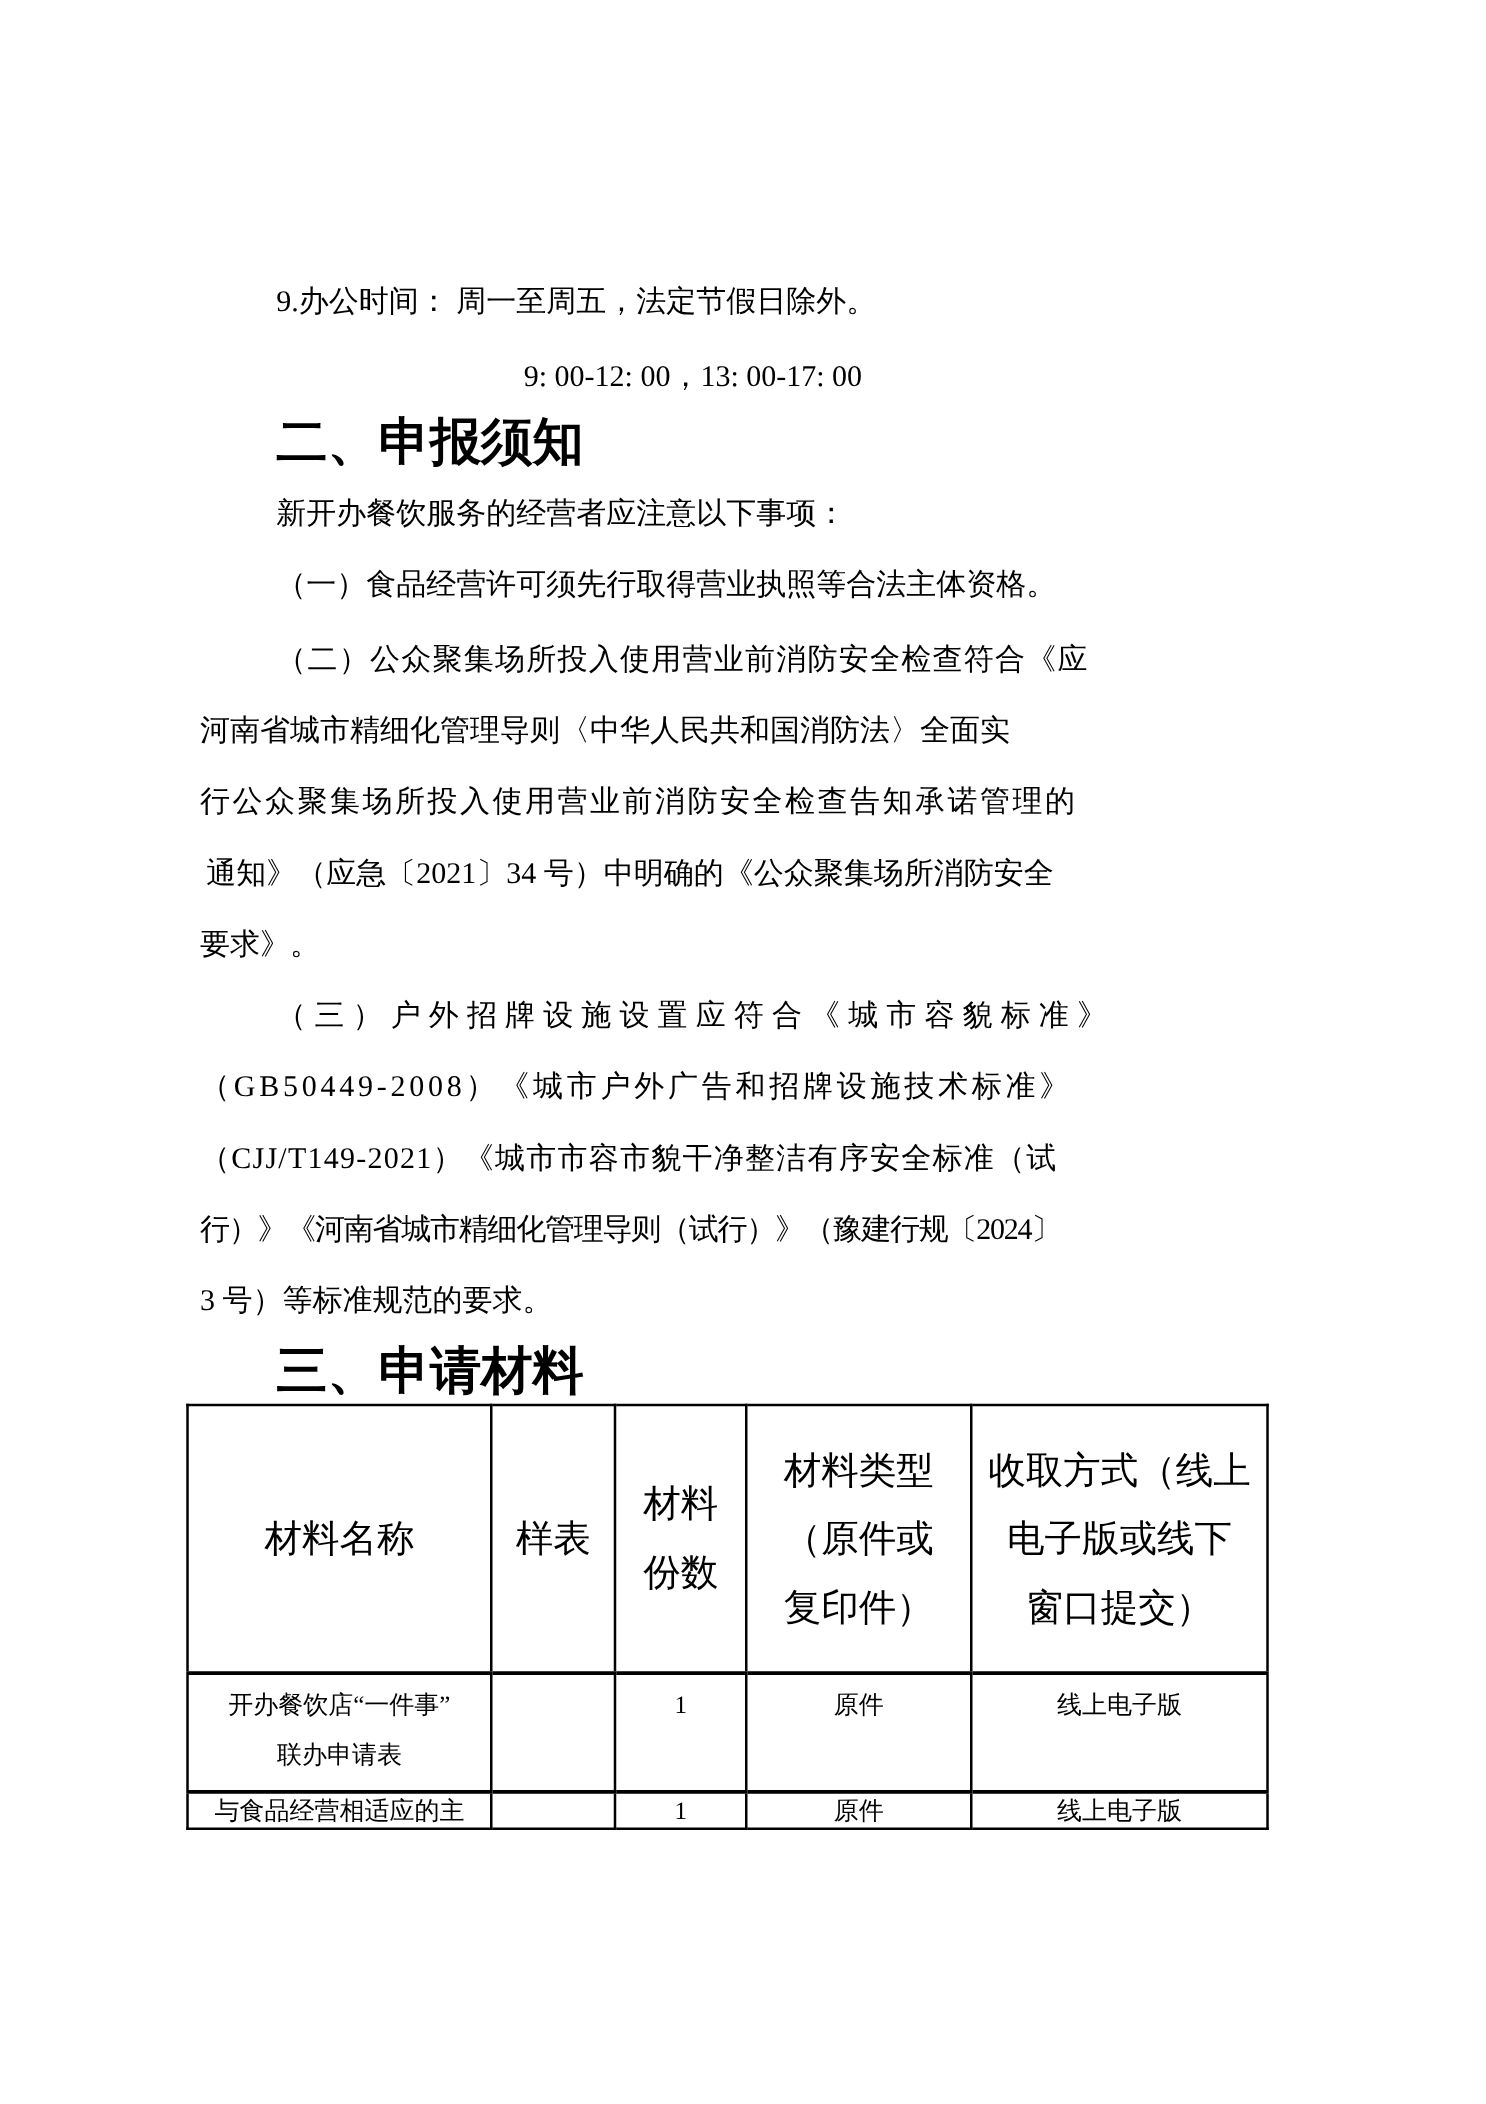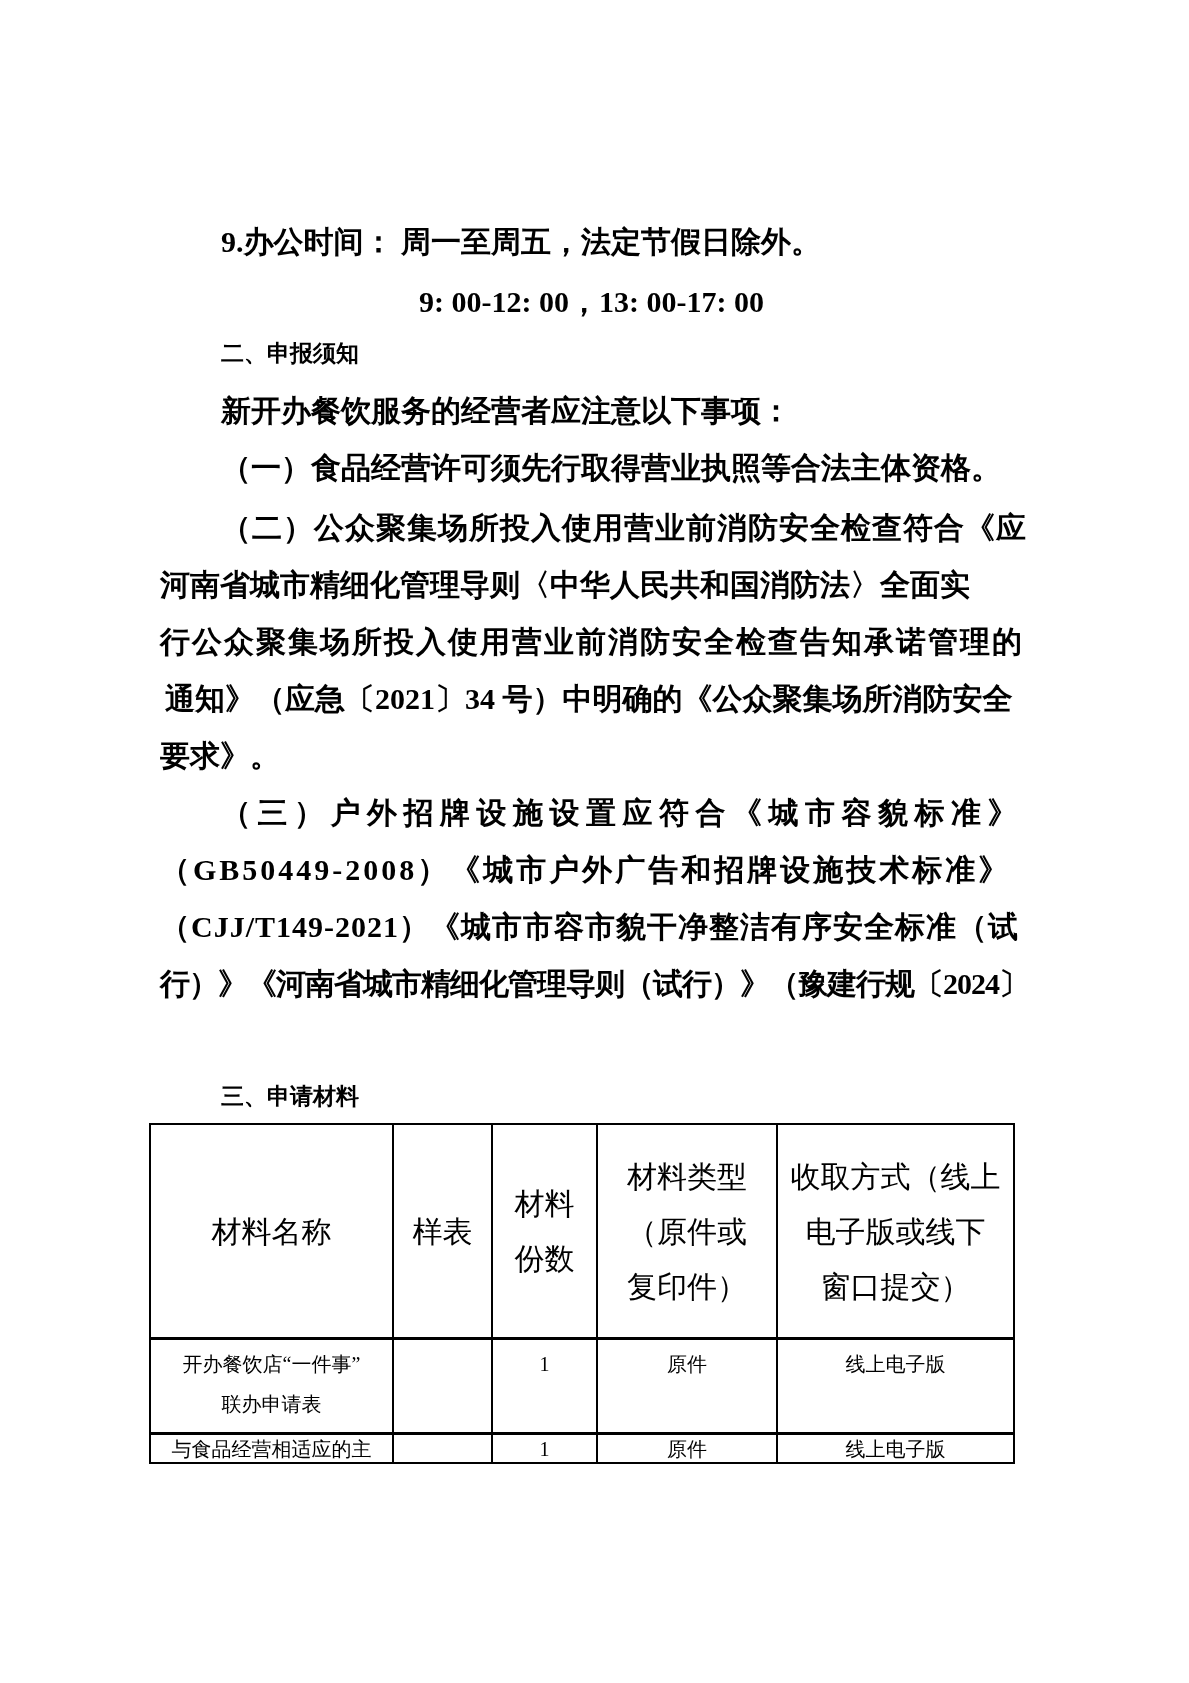--- a/index.html
+++ b/index.html
@@ -6,30 +6,29 @@
   .page{
     position:relative;
     width:1189px;height:1683px;
     background:#ffffff;
     overflow:hidden;
     font-family:"Liberation Serif","DejaVu Serif",serif;
     color:#000000;
   }
   .line{
     position:absolute;
-    font-size:30px;
+    font-size:24px;
     line-height:34px;
     white-space:nowrap;
     color:#000;
-    font-weight:bold;
   }
   .heading{
     font-family:"Liberation Sans","DejaVu Sans",sans-serif;
     font-weight:bold;
-    font-size:23px;
+    font-size:41px;
   }
   table.materials{
     position:absolute;
     left:149px;top:1123px;
     width:854px;
     border-collapse:collapse;
     table-layout:fixed;
     background:#fff;
   }
   table.materials td{
@@ -94,20 +93,21 @@
   <div class="line" style="left:160px;top:739px;">要求》。</div>
 
   <div class="line" style="left:221px;top:796px;letter-spacing:6.5px;">（三）户外招牌设施设置应符合《城市容貌标准》</div>
 
   <div class="line" style="left:160px;top:853px;letter-spacing:3px;">（GB50449-2008）《城市户外广告和招牌设施技术标准》</div>
 
   <div class="line" style="left:160px;top:910px;letter-spacing:1px;">（CJJ/T149-2021）《城市市容市貌干净整洁有序安全标准（试</div>
 
   <div class="line" style="left:160px;top:967px;letter-spacing:-1px;">行）》《河南省城市精细化管理导则（试行）》（豫建行规〔2024〕</div>
 
+  <div class="line" style="left:160px;top:1024px;">3 号）等标准规范的要求。</div>
 
   <div class="line heading" style="left:221px;top:1079px;">三、申请材料</div>
 
   <table class="materials">
     <tbody>
         <tr class="header-row">
       <td class="col-name">材料名称</td>
       <td class="col-sample">样表</td>
       <td class="col-copies">材料
 份数</td>

